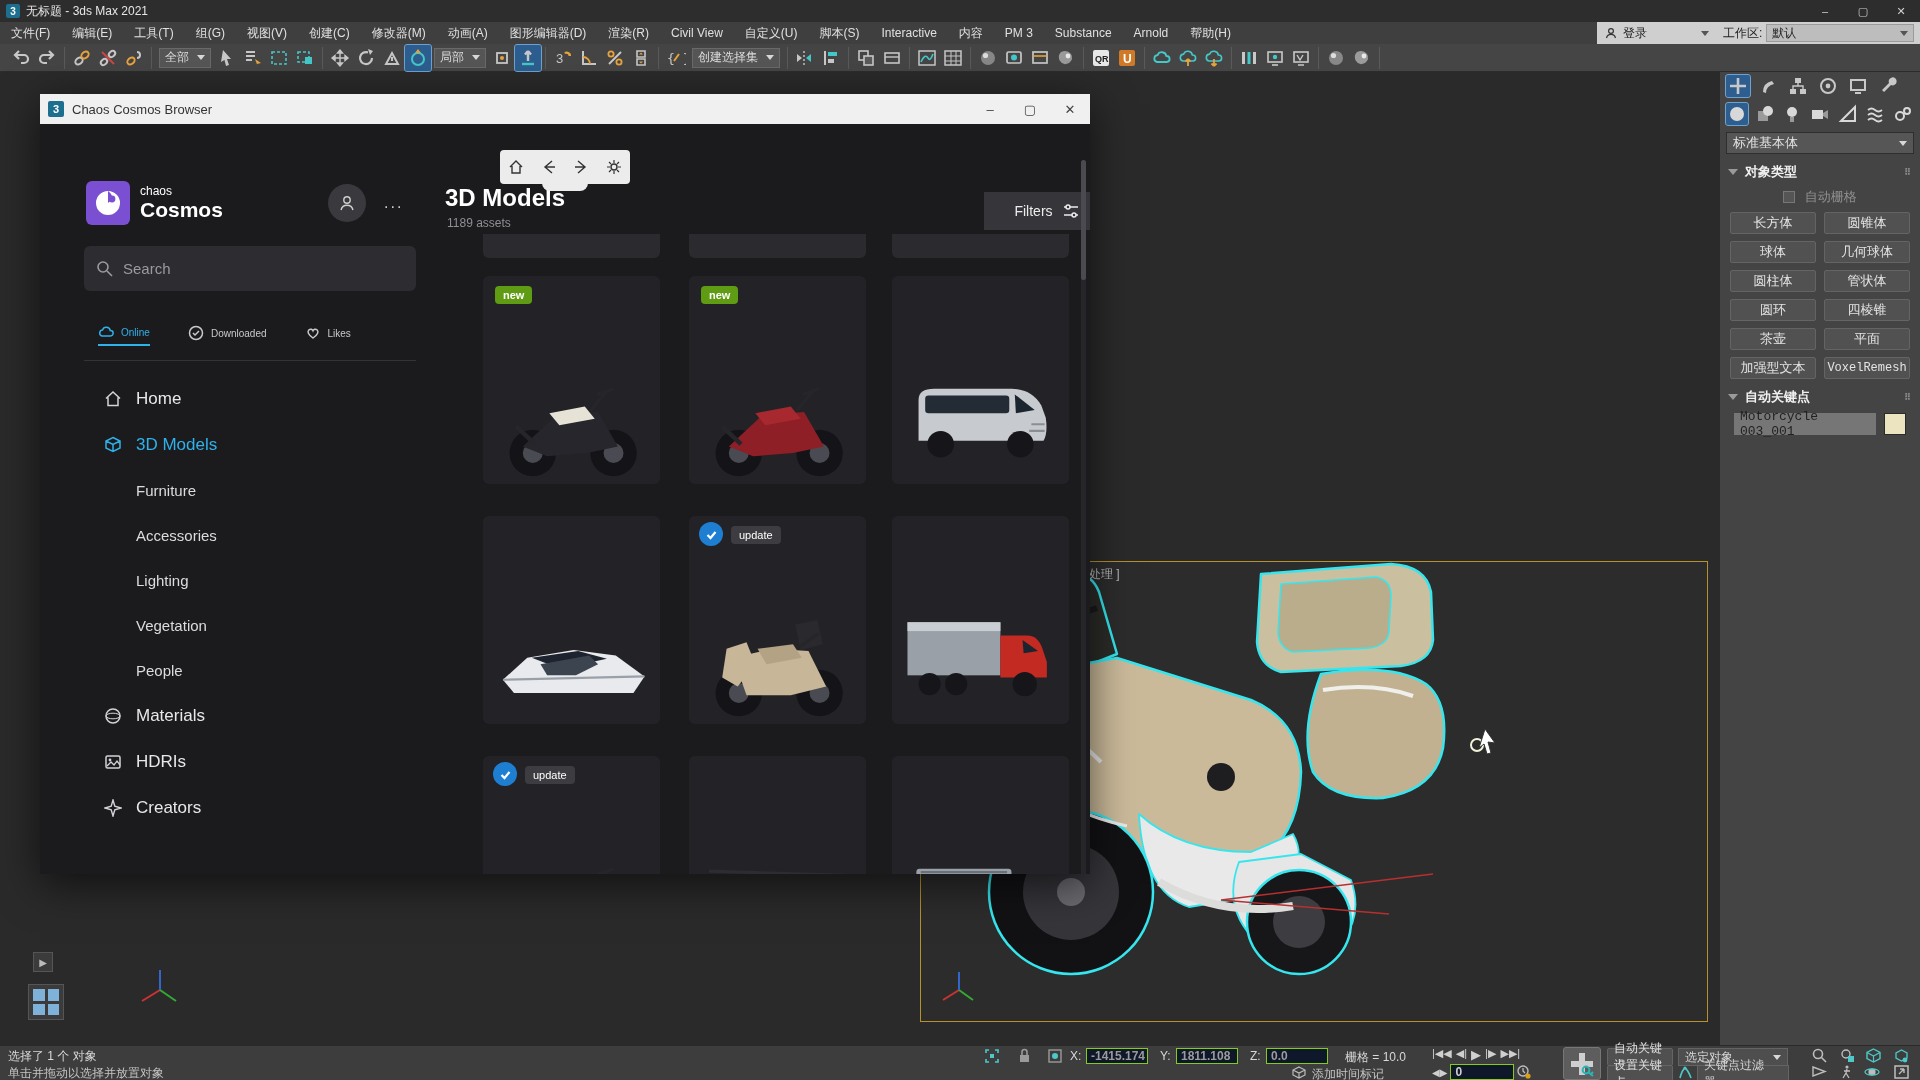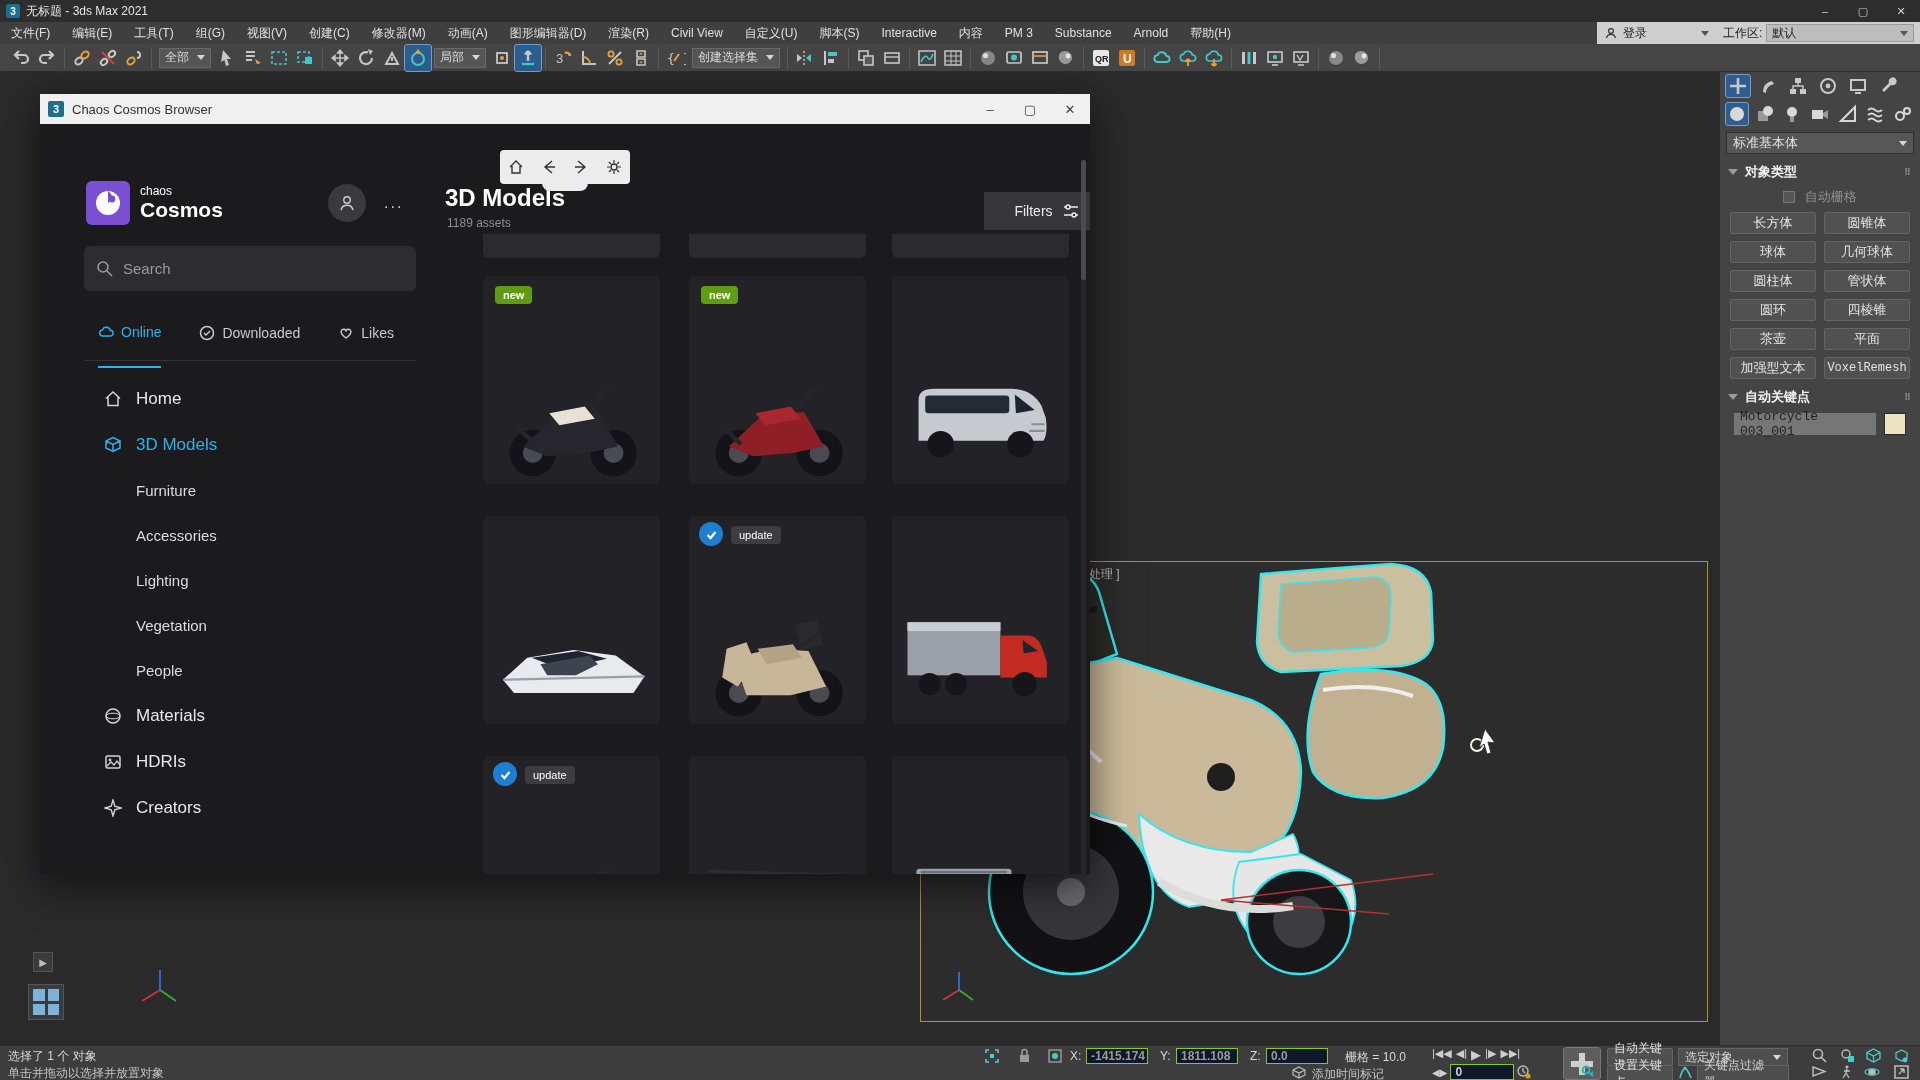--- a/index.html
+++ b/index.html
@@ -79,21 +79,21 @@
   #cz-logo { position:absolute; left:46px; top:57px; width:44px; height:44px; background:#7b4fd1; border-radius:6px;
     display:flex; align-items:center; justify-content:center; }
   #cz-brand-top { position:absolute; left:100px; top:60px; color:#fff; font-size:12px; }
   #cz-brand-bot { position:absolute; left:100px; top:74px; color:#fff; font-size:21px; font-weight:bold; }
   #cz-avatar { position:absolute; left:288px; top:60px; width:38px; height:38px; border-radius:50%; background:#3a3a3e;
     display:flex; align-items:center; justify-content:center; }
   #cz-dots { position:absolute; left:344px; top:70px; color:#cfcfcf; font-size:16px; letter-spacing:2px; }
   #cz-search { position:absolute; left:44px; top:122px; width:332px; height:45px; background:#2d2d31; border-radius:6px;
     display:flex; align-items:center; padding:0 12px; color:#9a9a9f; font-size:15px; gap:10px; }
   #cz-tabs { position:absolute; left:58px; top:200px; display:flex; gap:38px; }
-  .cz-tab { display:flex; align-items:center; gap:7px; color:#c9c9cd; font-size:14px; padding-bottom:26px; }
+  .cz-tab { display:flex; align-items:center; gap:7px; color:#c9c9cd; font-size:10px; padding-bottom:4px; }
   .cz-tab.active { color:#2fb1ea; border-bottom:2px solid #2fb1ea; }
   #cz-sidenav { position:absolute; left:0; top:252px; width:400px; }
   .nav-item { display:flex; align-items:center; gap:14px; height:46px; padding-left:64px; color:#e8e8ea; font-size:17px; }
   .nav-item.sub { padding-left:96px; font-size:15px; height:45px; color:#dcdcde; }
   .nav-item.active { color:#2fb1ea; }
   #cz-main-title { position:absolute; left:405px; top:60px; color:#fff; font-size:24px; font-weight:bold; }
   #cz-main-count { position:absolute; left:407px; top:92px; color:#8f8f94; font-size:12px; }
   #cz-filters { position:absolute; left:897px; top:68px; width:125px; height:38px; background:#35353a; border-radius:0;
     display:flex; align-items:center; justify-content:center; gap:10px; color:#ececec; font-size:14px;margin-left:47px; }
   #cz-grid { position:absolute; left:403px; top:120px; width:640px; bottom:15px; }

